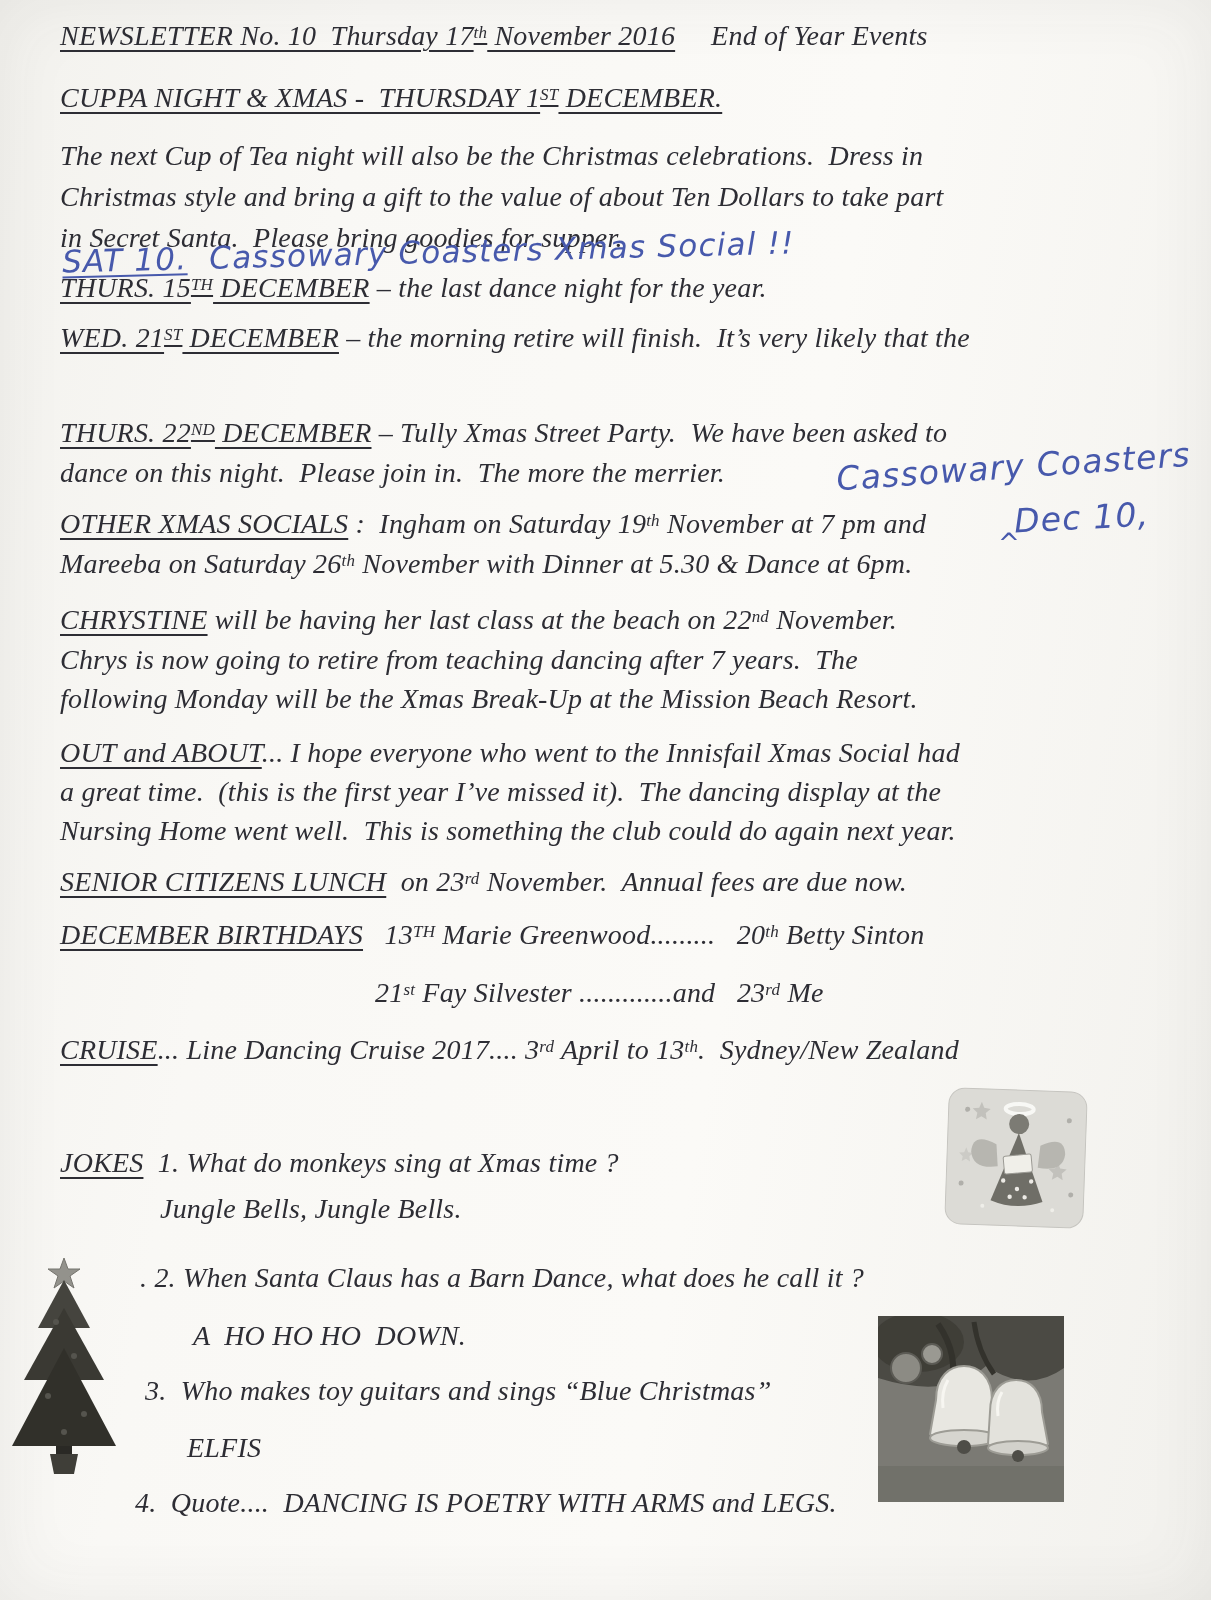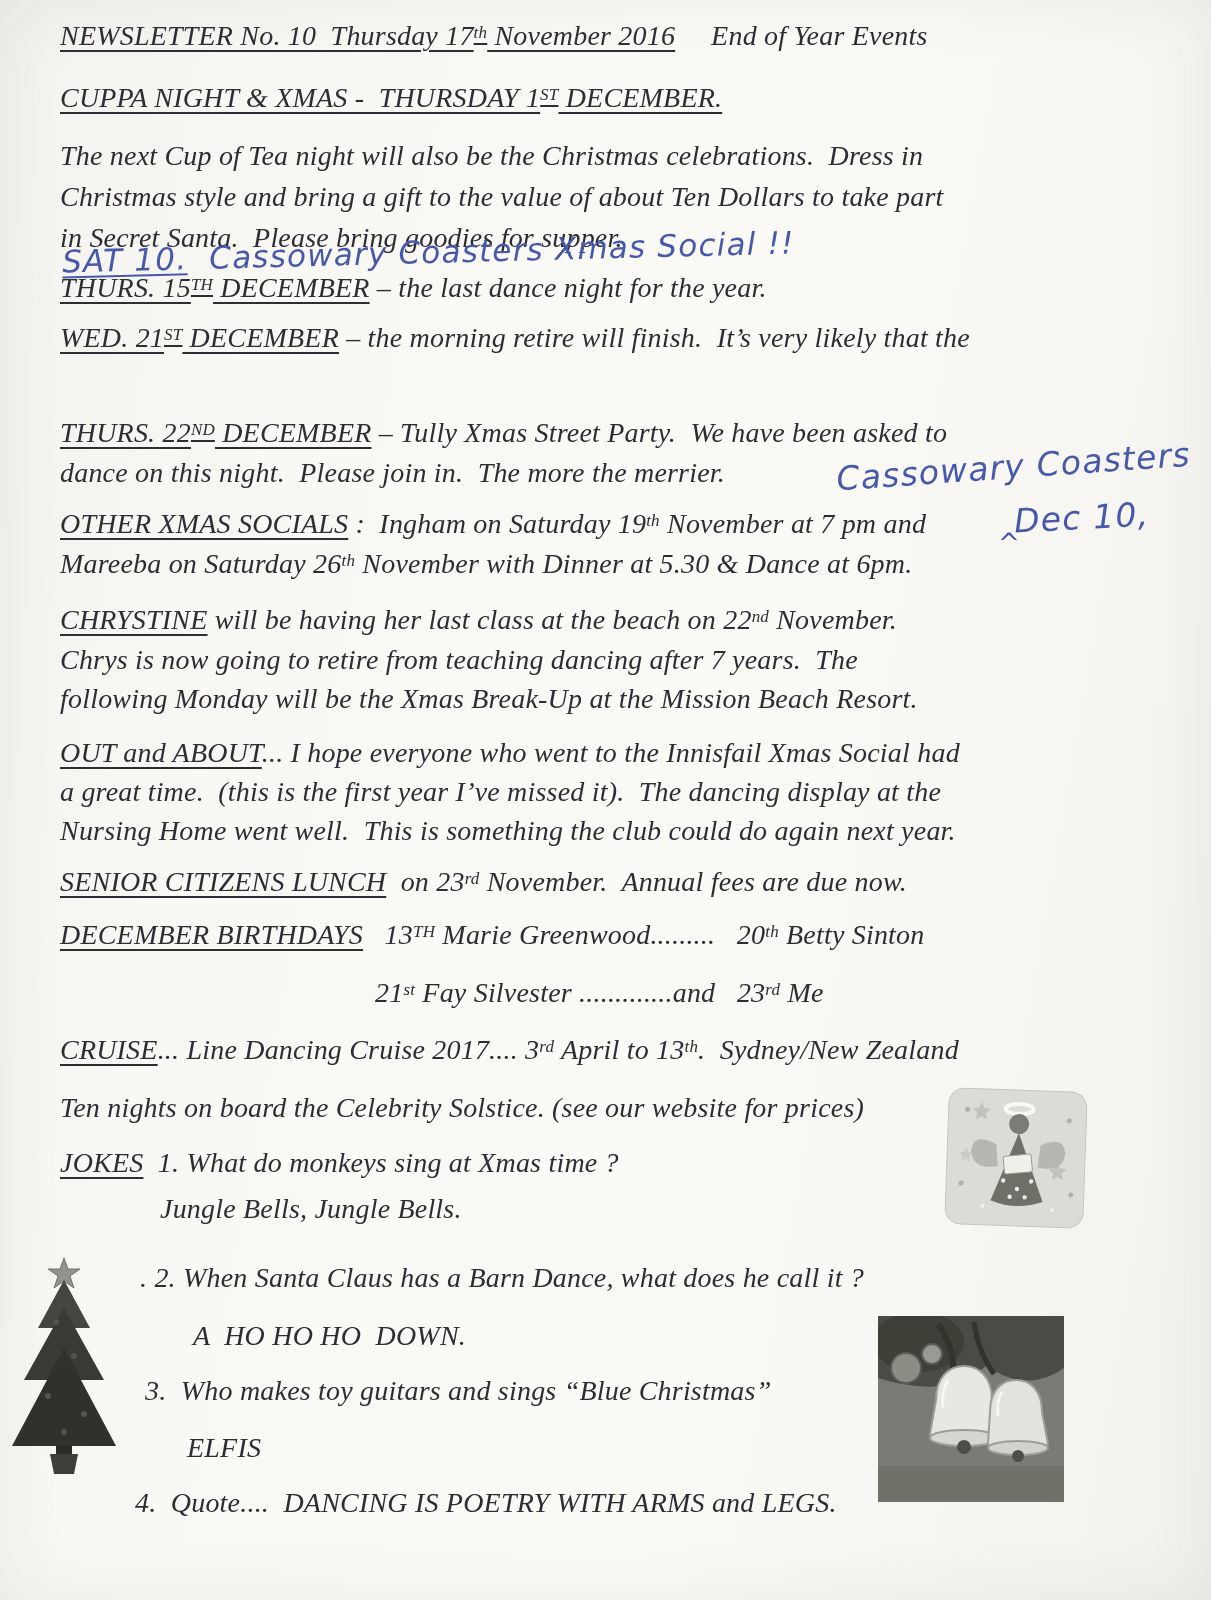--- a/index.html
+++ b/index.html
@@ -81,21 +81,20 @@
   <div class="ln" style="top:815px"><span>Nursing Home went well.  This is something the club could do again next year.</span></div>
   <div class="ln" style="top:776px"><span>a great time.  (this is the first year I’ve missed it).  The dancing display at the</span></div>
 
   <div class="ln" style="top:866px"><span class="u">SENIOR CITIZENS LUNCH</span><span>  on 23</span><span class="sup">rd</span><span> November.  Annual fees are due now.</span></div>
 
   <div class="ln" style="top:919px"><span class="u">DECEMBER BIRTHDAYS</span><span>   13</span><span class="sup">TH</span><span> Marie Greenwood.........   20</span><span class="sup">th</span><span> Betty Sinton</span></div>
 
   <div class="ln" style="top:977px; left:375px"><span>21</span><span class="sup">st</span><span> Fay Silvester .............and   23</span><span class="sup">rd</span><span> Me</span></div>
 
   <div class="ln" style="top:1034px"><span class="u">CRUISE</span><span>... Line Dancing Cruise 2017.... 3</span><span class="sup">rd</span><span> April to 13</span><span class="sup">th</span><span>.  Sydney/New Zealand</span></div>
-  <div class="ln" style="top:1092px"><span>Ten nights on board the Celebrity Solstice. (see our website for prices)</span></div>
 
   <div class="ln" style="top:1147px"><span class="u">JOKES</span><span>  1. What do monkeys sing at Xmas time ?</span></div>
   <div class="ln" style="top:1193px; left:160px"><span>Jungle Bells, Jungle Bells.</span></div>
   <div class="ln" style="top:1262px; left:140px"><span>. 2. When Santa Claus has a Barn Dance, what does he call it ?</span></div>
   <div class="ln" style="top:1320px; left:193px"><span>A  HO HO HO  DOWN.</span></div>
   <div class="ln" style="top:1375px; left:145px"><span>3.  Who makes toy guitars and sings “Blue Christmas”</span></div>
   <div class="ln" style="top:1432px; left:187px"><span>ELFIS</span></div>
   <div class="ln" style="top:1487px; left:135px"><span>4.  Quote....  DANCING IS POETRY WITH ARMS and LEGS.</span></div>
 
   <div class="hw hw-sat10"><span class="hw-u">SAT 10.</span><span>  Cassowary Coasters Xmas Social !!</span></div>

